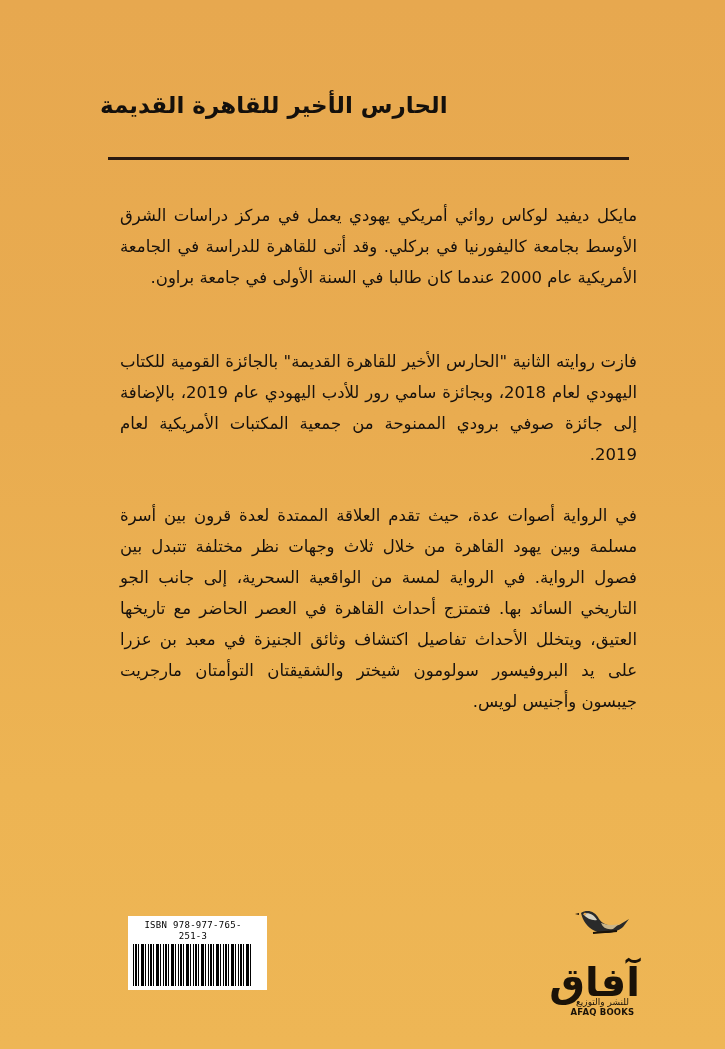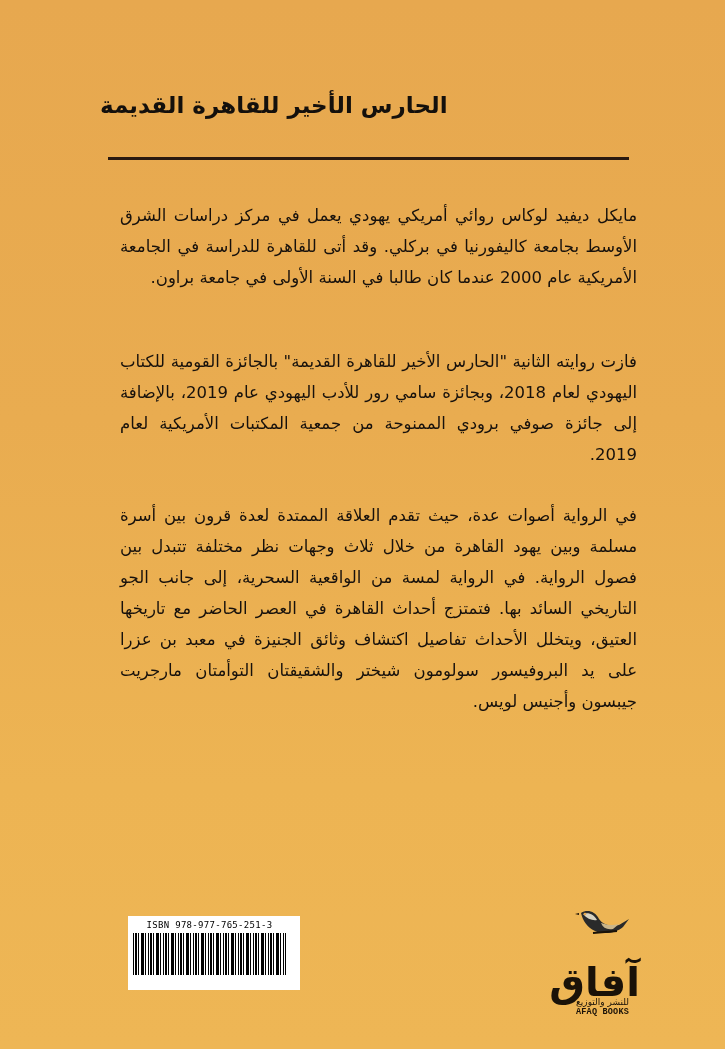--- a/index.html
+++ b/index.html
@@ -39,21 +39,21 @@
       font-size: 16.5px;
       line-height: 31px;
       color: #17110c;
     }
     .p1 { top: 200px; }
     .p2 { top: 346px; }
     .p3 { top: 500px; }
     .barcode {
       position: absolute;
       left: 128px; top: 916px;
-      width: 172px; height: 74px;
+      width: 139px; height: 74px;
       background: #fff;
       box-sizing: border-box;
       padding: 4px 14px 2px 5px;
       font-family: "DejaVu Sans Mono", monospace;
       color: #000;
     }
     .isbn-label {
       font-size: 9px;
       text-align: center;
       letter-spacing: 0.3px;
@@ -93,21 +93,20 @@
       line-height: 10px;
       color: #1a1208;
       direction: rtl;
     }
     .logo-en {
       font-size: 8.5px;
       font-weight: bold;
       line-height: 10px;
       color: #1a1208;
       letter-spacing: 0.2px;
-      font-family: Liberation Mono, monospace;
     }
   </style>
 </head>
 <body>
 
 <div class="page">
 
   <div class="title">الحارس الأخير للقاهرة القديمة</div>
   <div class="rule"></div>
 

